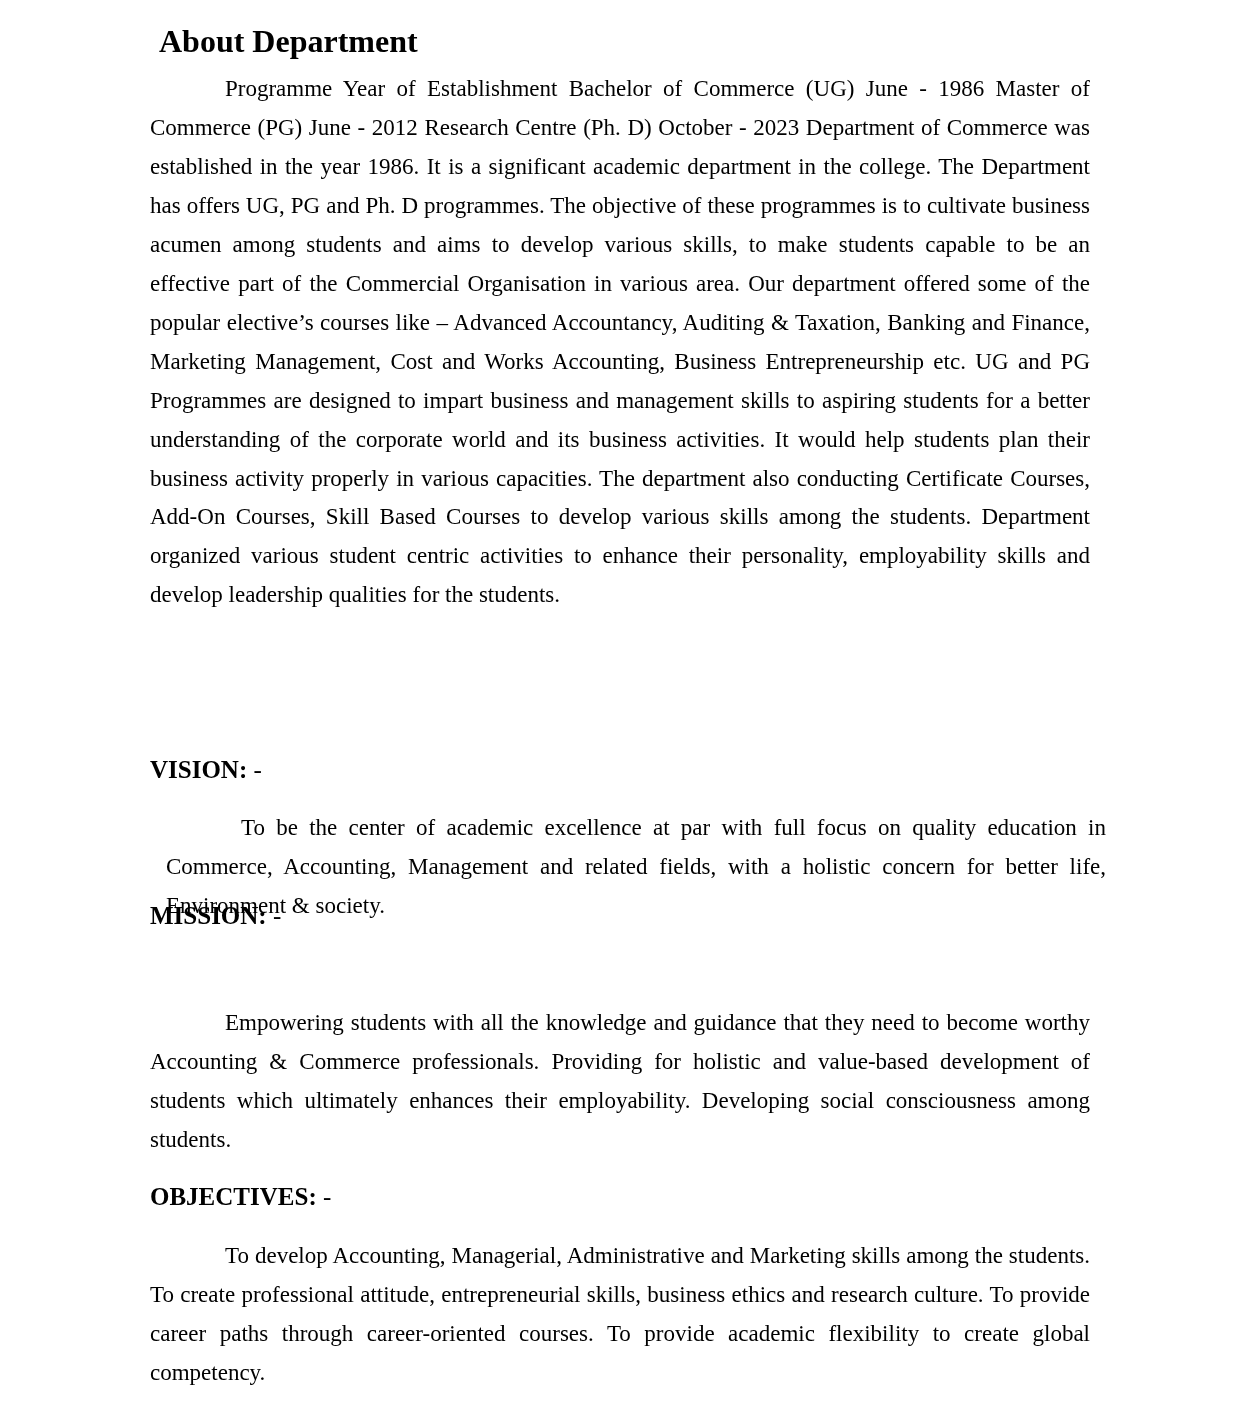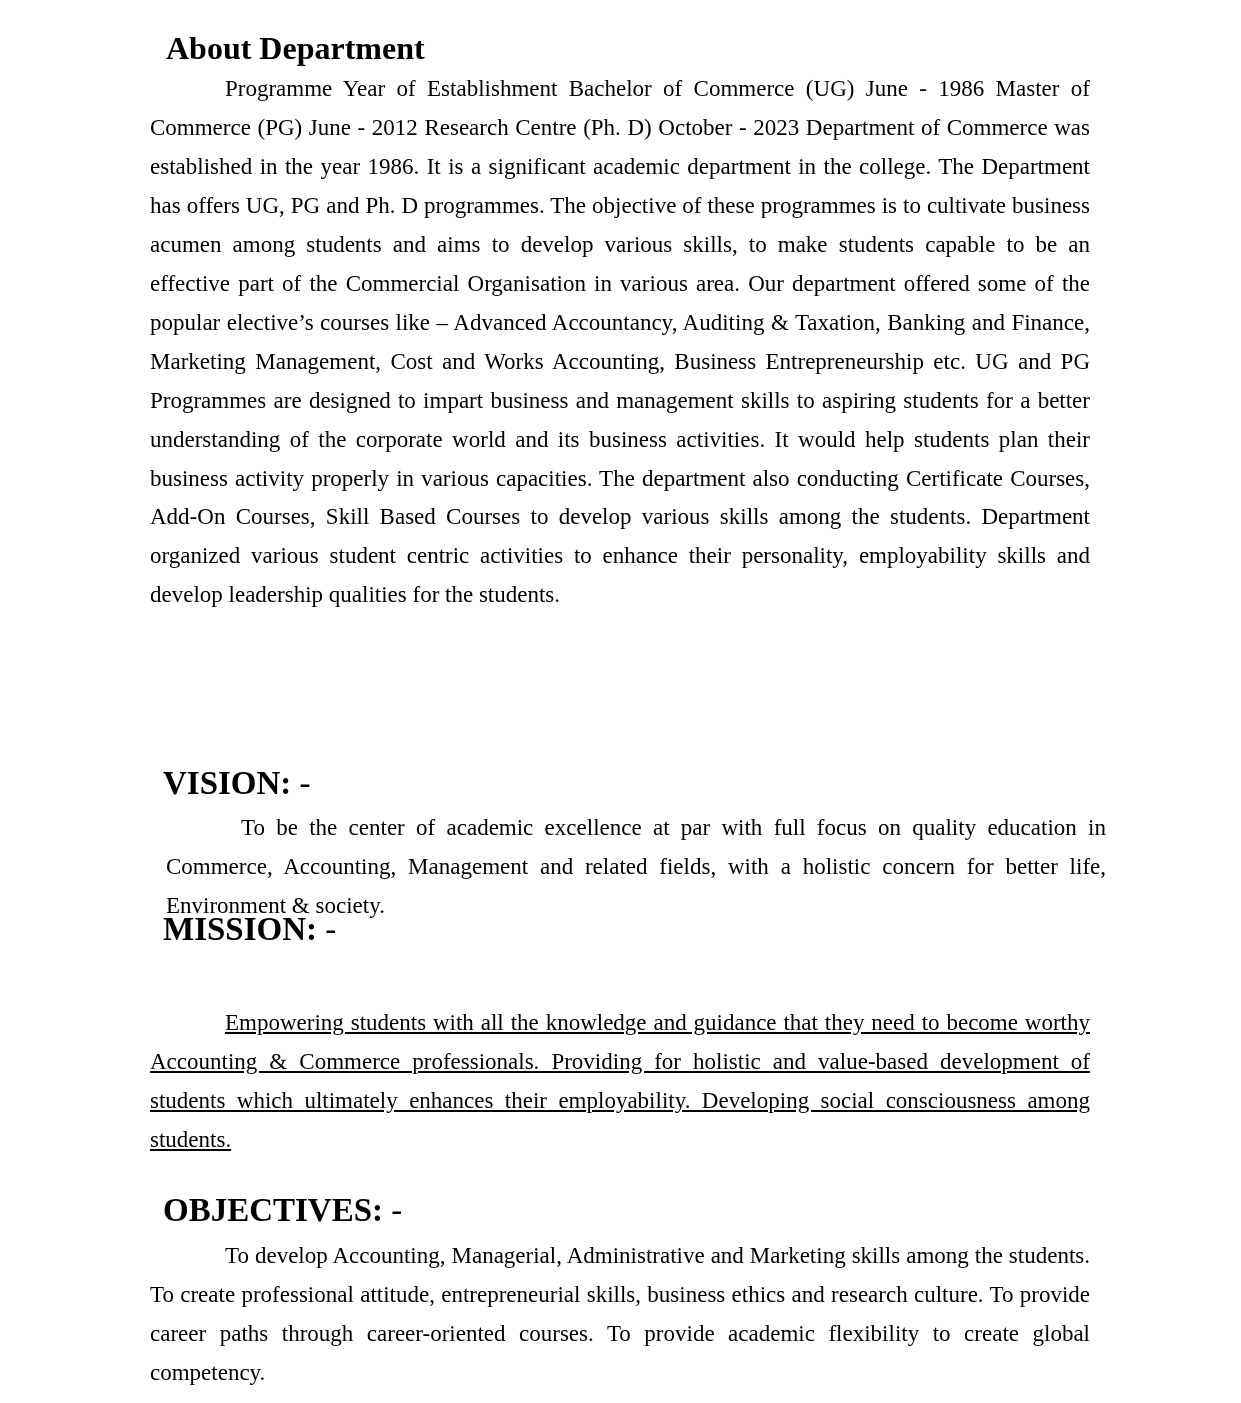--- a/index.html
+++ b/index.html
@@ -18,54 +18,54 @@
     .page {
       position: absolute;
       left: 150px;
       top: 0;
       width: 940px;
     }
     .title {
       font-family: "Liberation Sans", sans-serif;
       font-weight: bold;
       font-size: 30px;
-      margin: 16px;
+      margin: 9px;
       position: absolute;
       top: 14px;
       left: 0;
       line-height: 36px;
       font-family: "Liberation Serif", serif;
       font-size: 32px;
     }
     .para {
       margin: 0;
       font-size: 23px;
       line-height: 38.95px;
       text-align: justify;
       text-indent: 75px;
       position: absolute;
       left: 0;
       width: 940px;
     }
     .heading {
-      margin: 13px;
+      margin: 0;
       position: absolute;
       left: 0;
-      font-size: 33px;
+      font-size: 25px;
       line-height: 40px;
       font-weight: bold;
     }
     .heading .dash {
       font-weight: normal;
     }
     #p-about { top: 70px; }
     #h-vision { top: 750px; }
     #p-vision { top: 809px; margin-left: 16px; }
     #h-mission { top: 896px; }
-    #p-mission { top: 1004px; text-decoration: underline; }
+    #p-mission { top: 1004px; }
     #h-objectives { top: 1177px; text-align: right; }
     #p-objectives { top: 1237px; font-family: Liberation Serif, serif; }
   </style>
 </head>
 <body>
 
 <div class="page">
   <h1 class="title">About Department</h1>
 
   <p class="para" id="p-about">Programme Year of Establishment Bachelor of Commerce (UG) June - 1986 Master of Commerce (PG) June - 2012 Research Centre (Ph. D) October - 2023 Department of Commerce was established in the year 1986. It is a significant academic department in the college. The Department has offers UG, PG and Ph. D programmes. The objective of these programmes is to cultivate business acumen among students and aims to develop various skills, to make students capable to be an effective part of the Commercial Organisation in various area. Our department offered some of the popular elective’s courses like – Advanced Accountancy, Auditing &amp; Taxation, Banking and Finance, Marketing Management, Cost and Works Accounting, Business Entrepreneurship etc. UG and PG Programmes are designed to impart business and management skills to aspiring students for a better understanding of the corporate world and its business activities. It would help students plan their business activity properly in various capacities. The department also conducting Certificate Courses, Add-On Courses, Skill Based Courses to develop various skills among the students. Department organized various student centric activities to enhance their personality, employability skills and develop leadership qualities for the students.</p>

